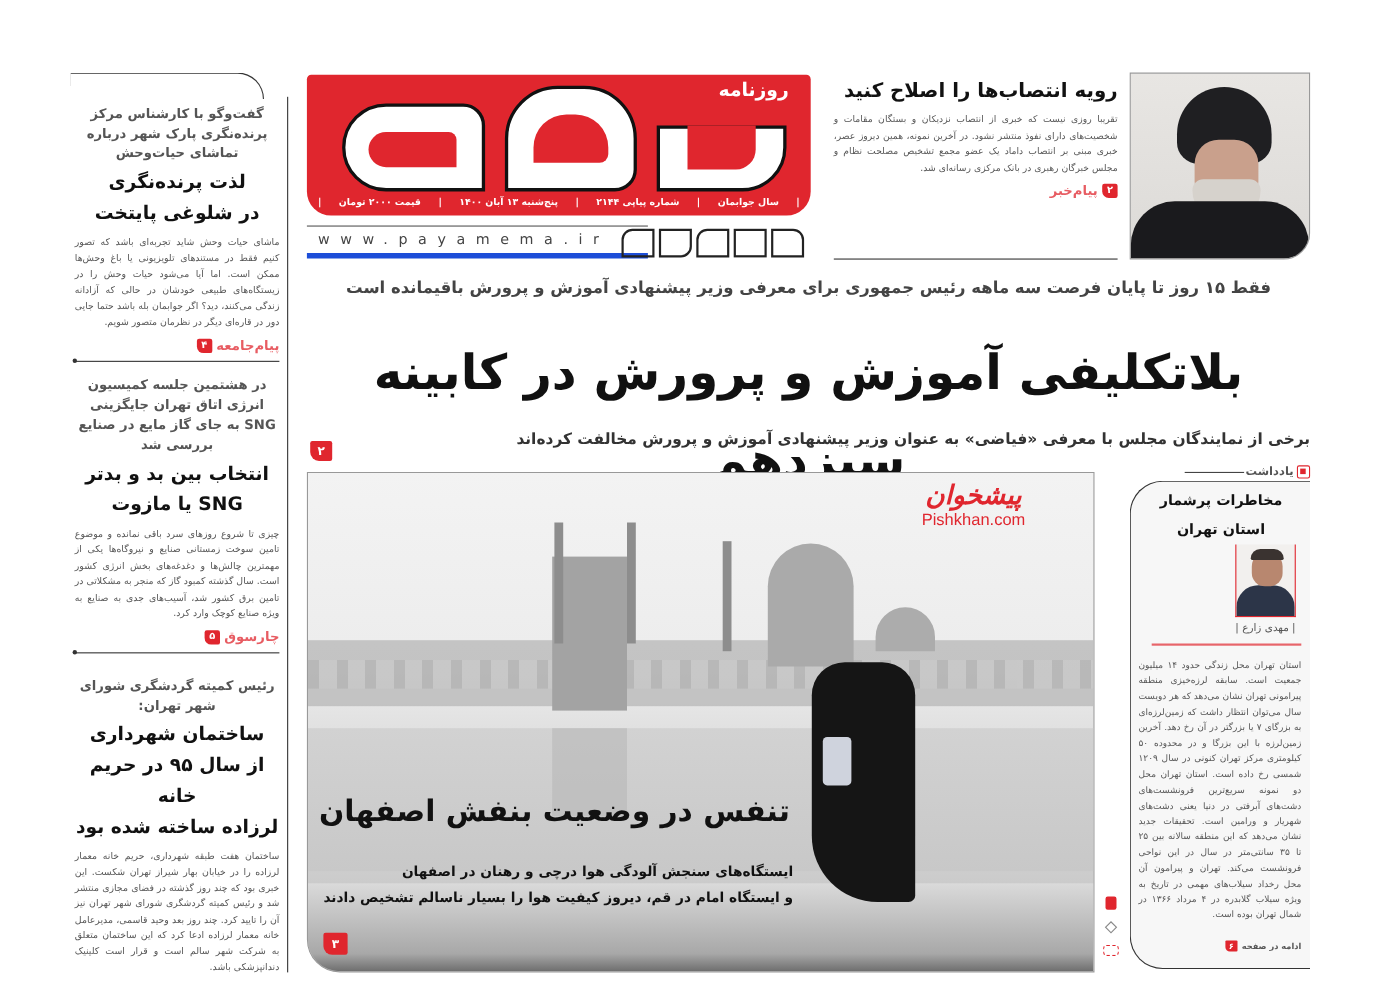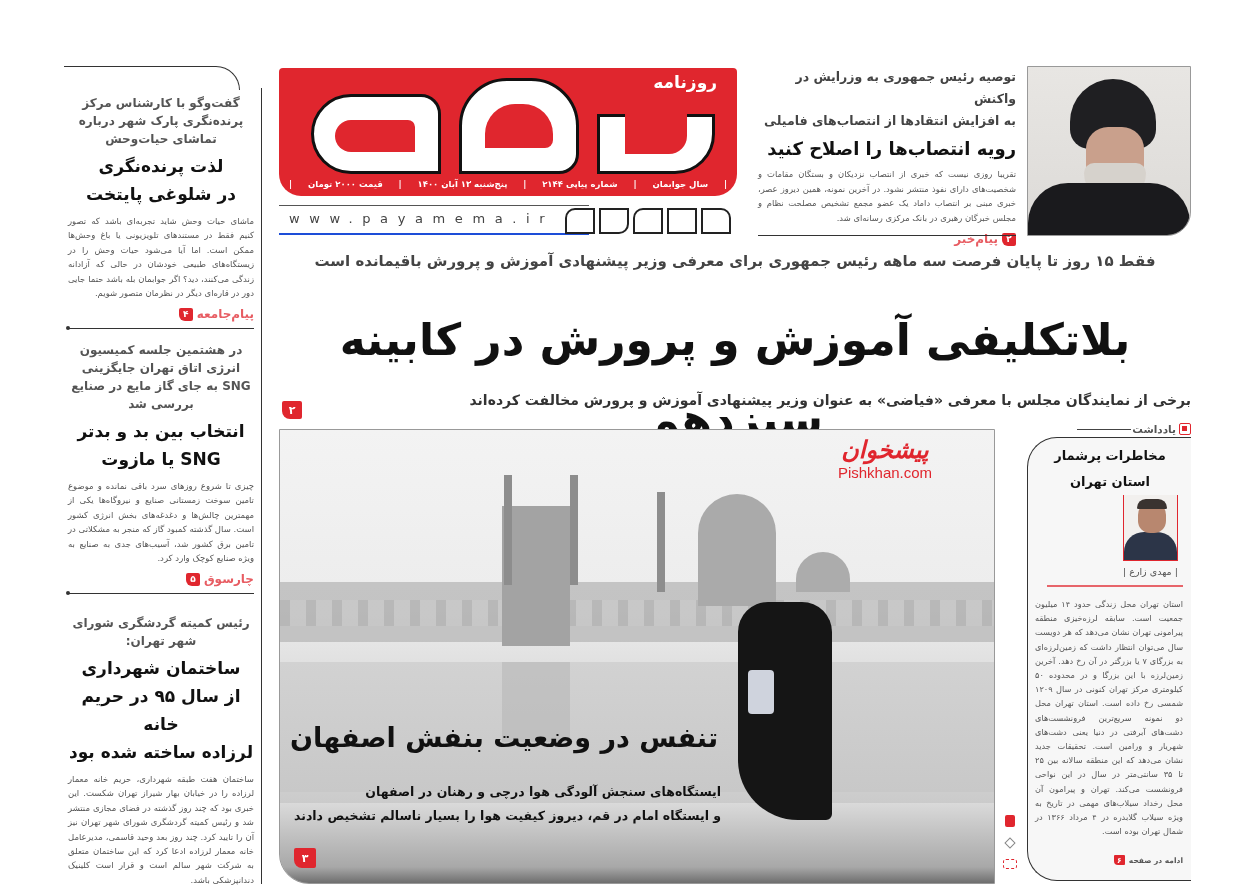--- a/index.html
+++ b/index.html
@@ -30,21 +30,21 @@
   .masthead .g1b { right: 34px; top: 40px; width: 62px; height: 40px; border-radius: 0 0 18px 0; background: #e0262e; border-top: none; }
   .masthead .g2 { right: 142px; top: 4px; width: 120px; height: 96px; border-radius: 48px 48px 20px 0; }
   .masthead .g2b { right: 168px; top: 30px; width: 68px; height: 44px; border-radius: 30px 30px 8px 0; background: #e0262e; }
   .masthead .g3 { right: 280px; top: 20px; width: 130px; height: 80px; border-radius: 40px 20px 0 40px; }
   .masthead .g3b { right: 306px; top: 46px; width: 80px; height: 32px; border-radius: 18px 8px 0 18px; background: #e0262e; }
   .masthead .pre-title { position: absolute; right: 20px; top: 4px; color: #fff; font-size: 17px; font-weight: bold; z-index: 3; }
   .masthead .info-bar { position: absolute; left: 8px; right: 8px; bottom: 4px; height: 16px; color: #fff; font-size: 8.5px; font-weight: bold; display: flex; align-items: center; justify-content: space-between; white-space: nowrap; }
   .masthead .info-bar span { padding: 0 2px; }
 
   .url-row { left: 279px; top: 205px; width: 458px; height: 30px; }
-  .url-row .url-lines { position: absolute; left: 0; top: 0; width: 310px; height: 30px; border-top: 1px solid #555; border-bottom: 2px solid #1d4ed8; }
+  .url-row .url-lines { position: absolute; left: 0; top: 0; width: 310px; height: 30px; border-top: 1px solid #555; border-bottom: 5px solid #1d4ed8; }
   .url-row .url-text { position: absolute; left: 10px; top: 5px; direction: ltr; font-family: "DejaVu Sans", sans-serif; font-size: 13px; letter-spacing: 9.6px; color: #444; }
   .url-row .url-boxes { position: absolute; right: 6px; top: 3px; display: flex; gap: 4px; direction: ltr; }
   .url-row .url-boxes div { width: 30px; height: 26px; border: 2px solid #222; }
   .url-row .url-boxes div:nth-child(1) { border-radius: 10px 0 0 0; }
   .url-row .url-boxes div:nth-child(2) { border-radius: 0 0 10px 0; }
   .url-row .url-boxes div:nth-child(3) { border-radius: 10px 0 0 0; }
   .url-row .url-boxes div:nth-child(5) { border-radius: 0 10px 0 0; }
 
   
   .top-story { left: 758px; top: 66px; width: 258px; height: 170px; text-align: right; }
@@ -188,24 +188,20 @@
   <div class="url-boxes">
     <div></div>
       <div></div>
       <div></div>
       <div></div>
       <div></div>
   </div>
 </div>
 
 <div class="abs top-story">
-  <div class="kicker-lg">
-    <div>توصیه رئیس جمهوری به وزرایش در واکنش</div>
-    <div>به افزایش انتقادها از انتصاب‌های فامیلی</div>
-  </div>
   <div class="headline-md">رویه انتصاب‌ها را اصلاح کنید</div>
   <div class="body-xs">تقریبا روزی نیست که خبری از انتصاب نزدیکان و بستگان مقامات و شخصیت‌های دارای نفوذ منتشر نشود. در آخرین نمونه، همین دیروز عصر، خبری مبنی بر انتصاب داماد یک عضو مجمع تشخیص مصلحت نظام و مجلس خبرگان رهبری در بانک مرکزی رسانه‌ای شد.</div>
   <div class="section-tag">
     <span class="name">پیام‌خبر</span>
     <span class="num">۲</span>
   </div>
   <div class="bottom-rule"></div>
 </div>
 
 <div class="abs top-photo">

